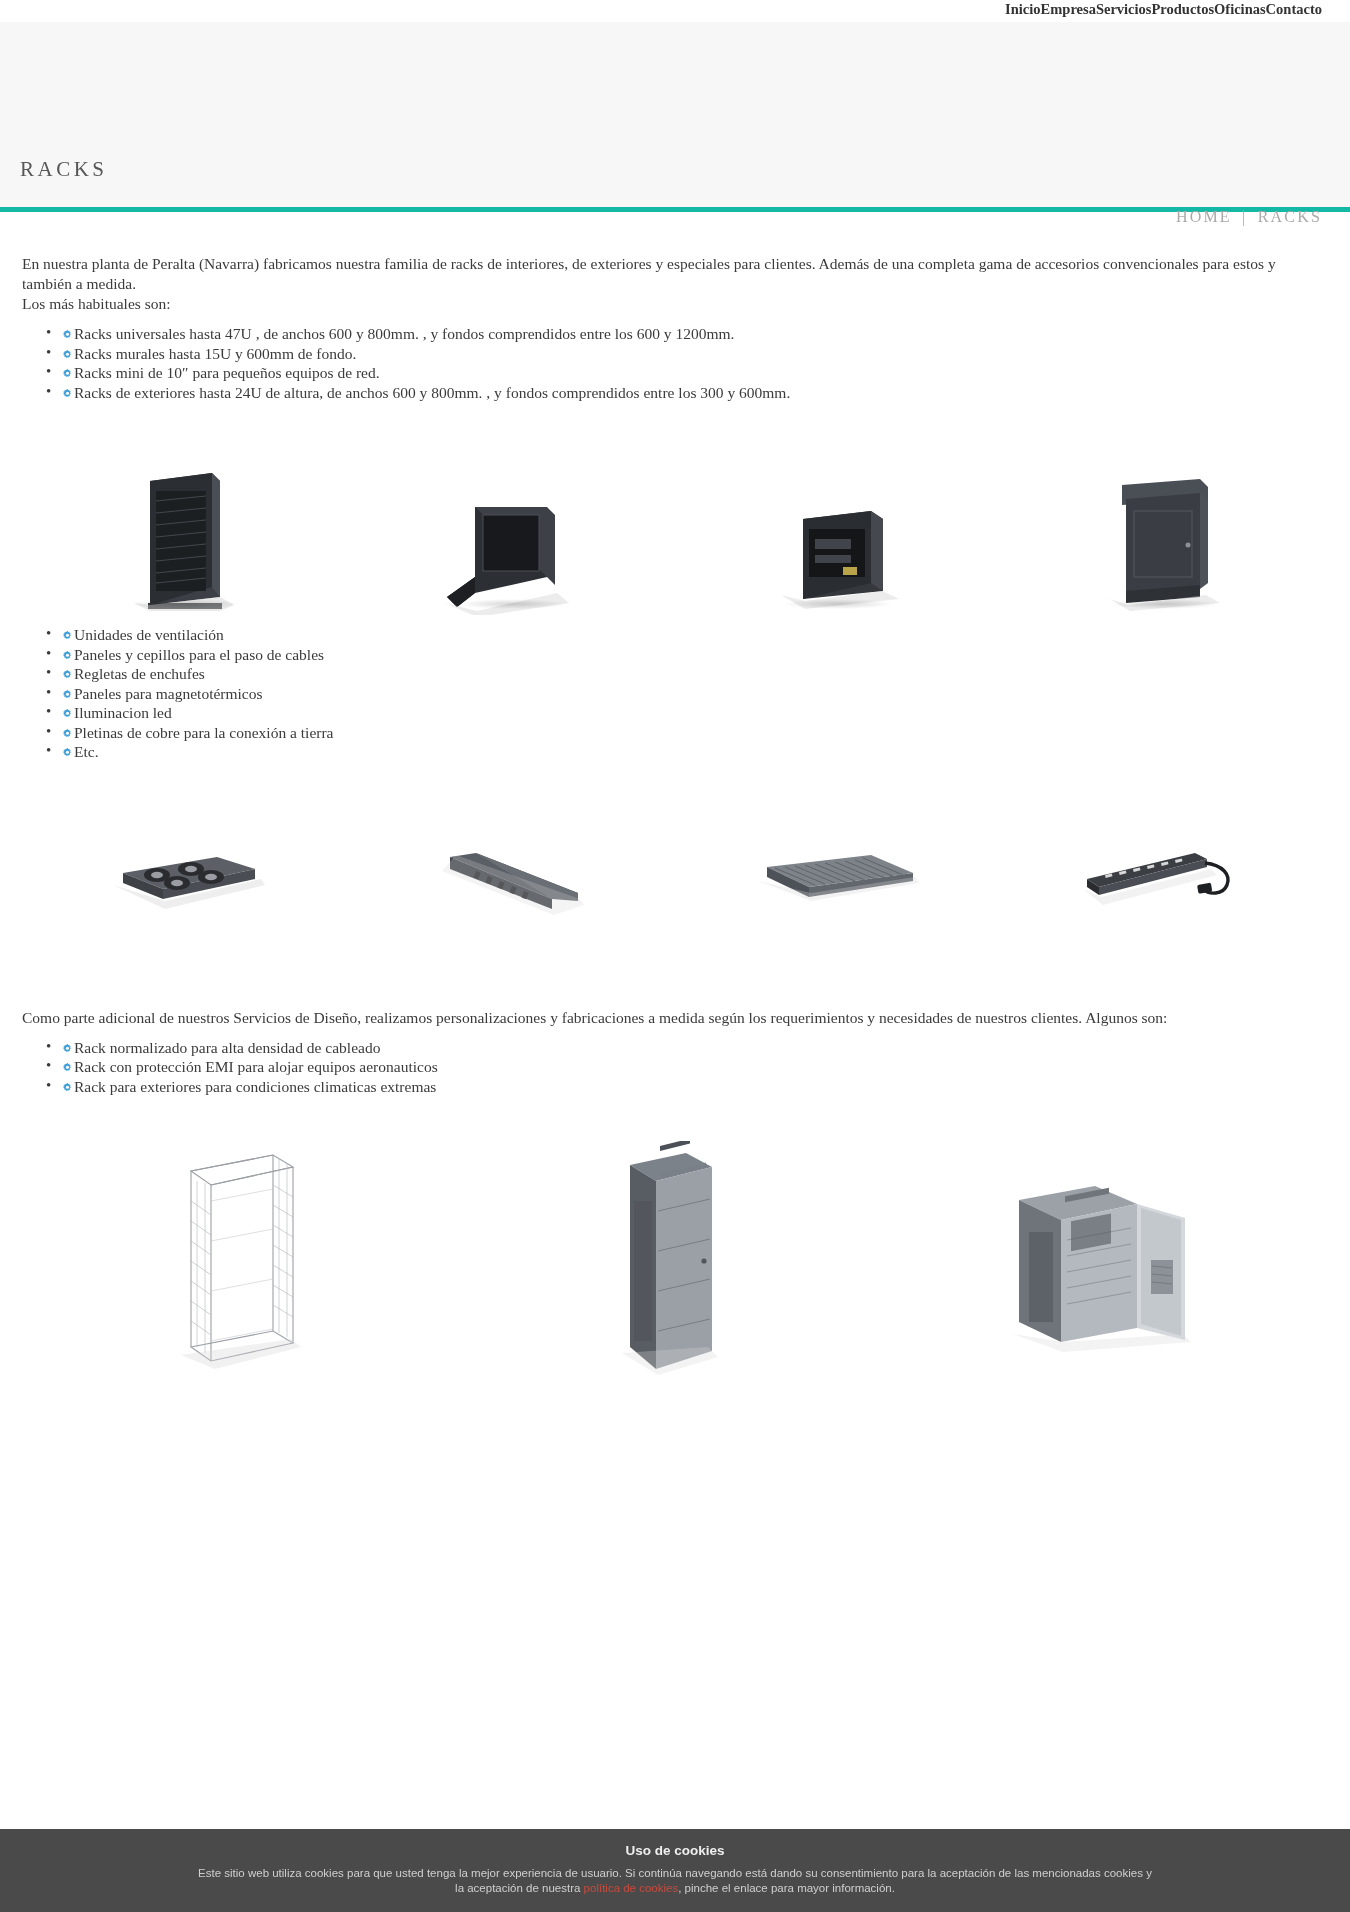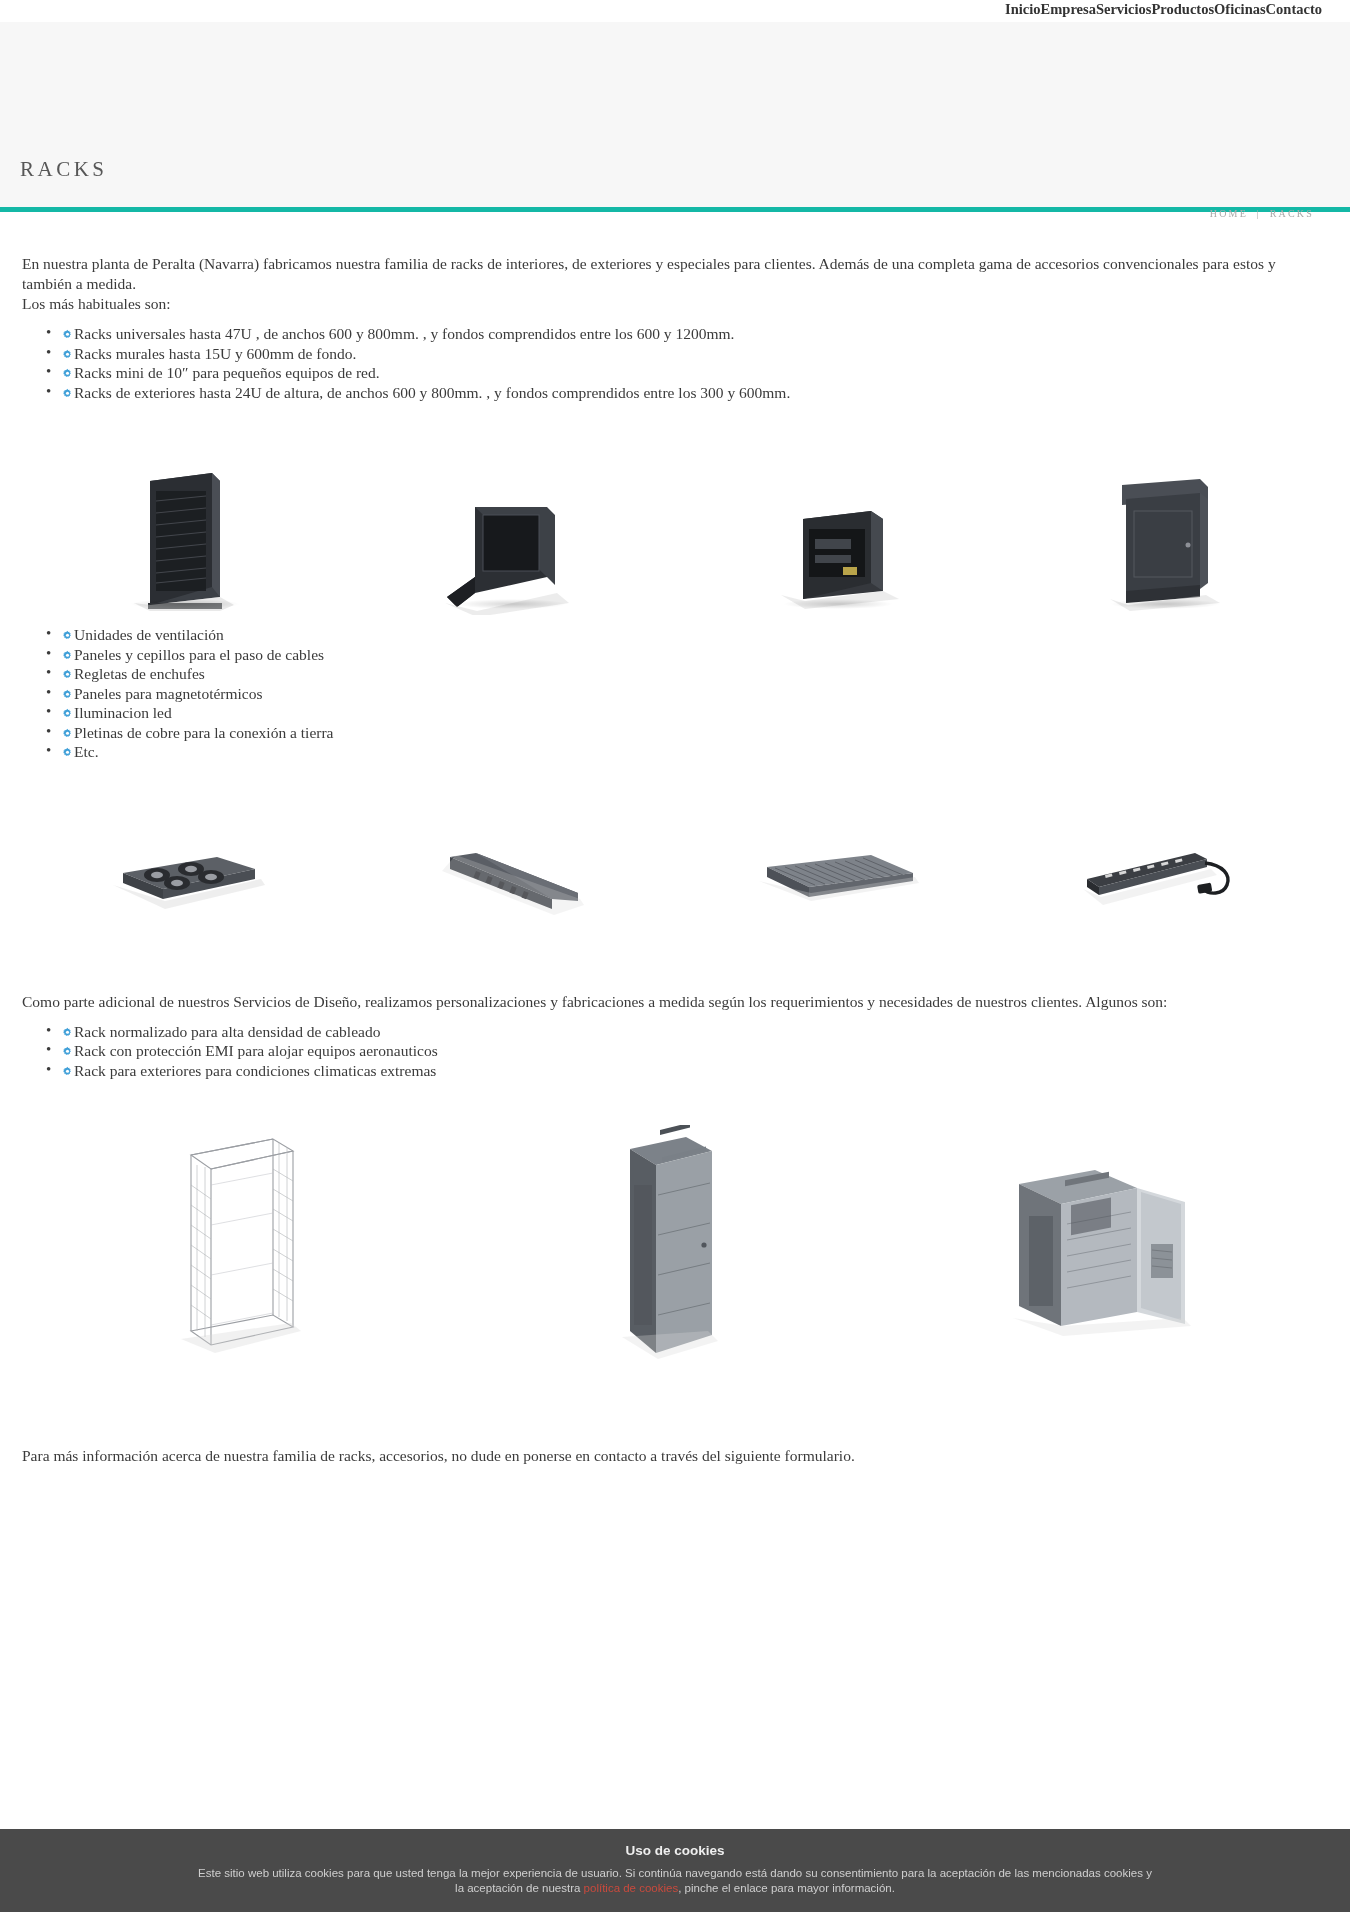--- a/index.html
+++ b/index.html
@@ -57,23 +57,23 @@
     position: absolute;
     left: 20px;
     top: 135px;
     font-size: 21px;
     letter-spacing: 3.5px;
     color: #575757;
     font-family: "Liberation Serif", serif;
   }
   .breadcrumb {
     position: absolute;
-    right: 36px;
+    right: 28px;
     top: 186px;
-    font-size: 10px;
+    font-size: 16px;
     letter-spacing: 2.2px;
     color: #a9a9a9;
     font-family: "Liberation Serif", serif;
   }
   .breadcrumb .sep { margin: 0 4px; }
 
   
   .content {
     padding: 0 22px;
     box-sizing: border-box;
@@ -458,21 +458,21 @@
             <rect x="98" y="21" width="7" height="3" transform="rotate(-13 98 21)"></rect>
           </g>
           <path d="M128,24 C146,26 154,36 150,46 C146,56 132,56 126,50" stroke="#1d1f22" stroke-width="3.4" fill="none"></path>
           <rect x="120" y="46" width="14" height="9" rx="2" fill="#1d1f22" transform="rotate(-10 120 46)"></rect>
           <polygon points="6,50 24,58 134,30 140,36 26,66" fill="#d4d4d4" opacity="0.3"></polygon>
         </svg>
       </div>
 
     </div>
 
-    <p class="para" style="margin-top:58px;">Como parte adicional de nuestros Servicios de Diseño, realizamos personalizaciones y fabricaciones a medida según los requerimientos y necesidades de nuestros clientes. Algunos son:</p>
+    <p class="para" style="margin-top:74px;">Como parte adicional de nuestros Servicios de Diseño, realizamos personalizaciones y fabricaciones a medida según los requerimientos y necesidades de nuestros clientes. Algunos son:</p>
 
     <ul class="bullets">
       <li>
         <span class="gear">
           <svg viewBox="0 0 24 24" width="11" height="11">
               <path fill="#3f9fd8" d="M12 1.8l1.3 2.5 2.8-.6.3 2.8 2.6 1.1-1.4 2.5 1.9 2.1-2.3 1.7.5 2.8-2.8.3-1.2 2.6-2.4-1.5-2.4 1.5-1.2-2.6-2.8-.3.5-2.8L2.4 13l1.9-2.1L2.9 8.4l2.6-1.1.3-2.8 2.8.6L12 1.8z"></path>
               <circle cx="12" cy="11.5" r="3.4" fill="#ffffff"></circle>
             </svg>
         </span><span>Rack normalizado para alta densidad de cableado</span>
       </li>
@@ -585,21 +585,20 @@
             <line x1="147" y1="118" x2="167" y2="120"></line>
             <line x1="147" y1="126" x2="167" y2="128"></line>
           </g>
           <rect x="60" y="52" width="44" height="6" fill="#70757b" transform="skewY(-11)"></rect>
           <polygon points="8,178 58,196 186,186 178,178 58,186" fill="#d6d6d6" opacity="0.3"></polygon>
         </svg>
       </div>
 
     </div>
 
-    <p class="para" style="margin-top:56px;">Para más información acerca de nuestra familia de racks, accesorios, no dude en ponerse en contacto a través del siguiente formulario.</p>
 
 
   </div>
 
   <div class="cookie-bar">
     <div class="cookie-title">Uso de cookies</div>
     <div class="cookie-text">
       <span>Este sitio web utiliza cookies para que usted tenga la mejor experiencia de usuario. Si continúa navegando está dando su consentimiento para la aceptación de las mencionadas cookies y la aceptación de nuestra </span><a href="#" class="cookie-link">política de cookies</a><span>, pinche el enlace para mayor información.</span>
     </div>
   </div>

